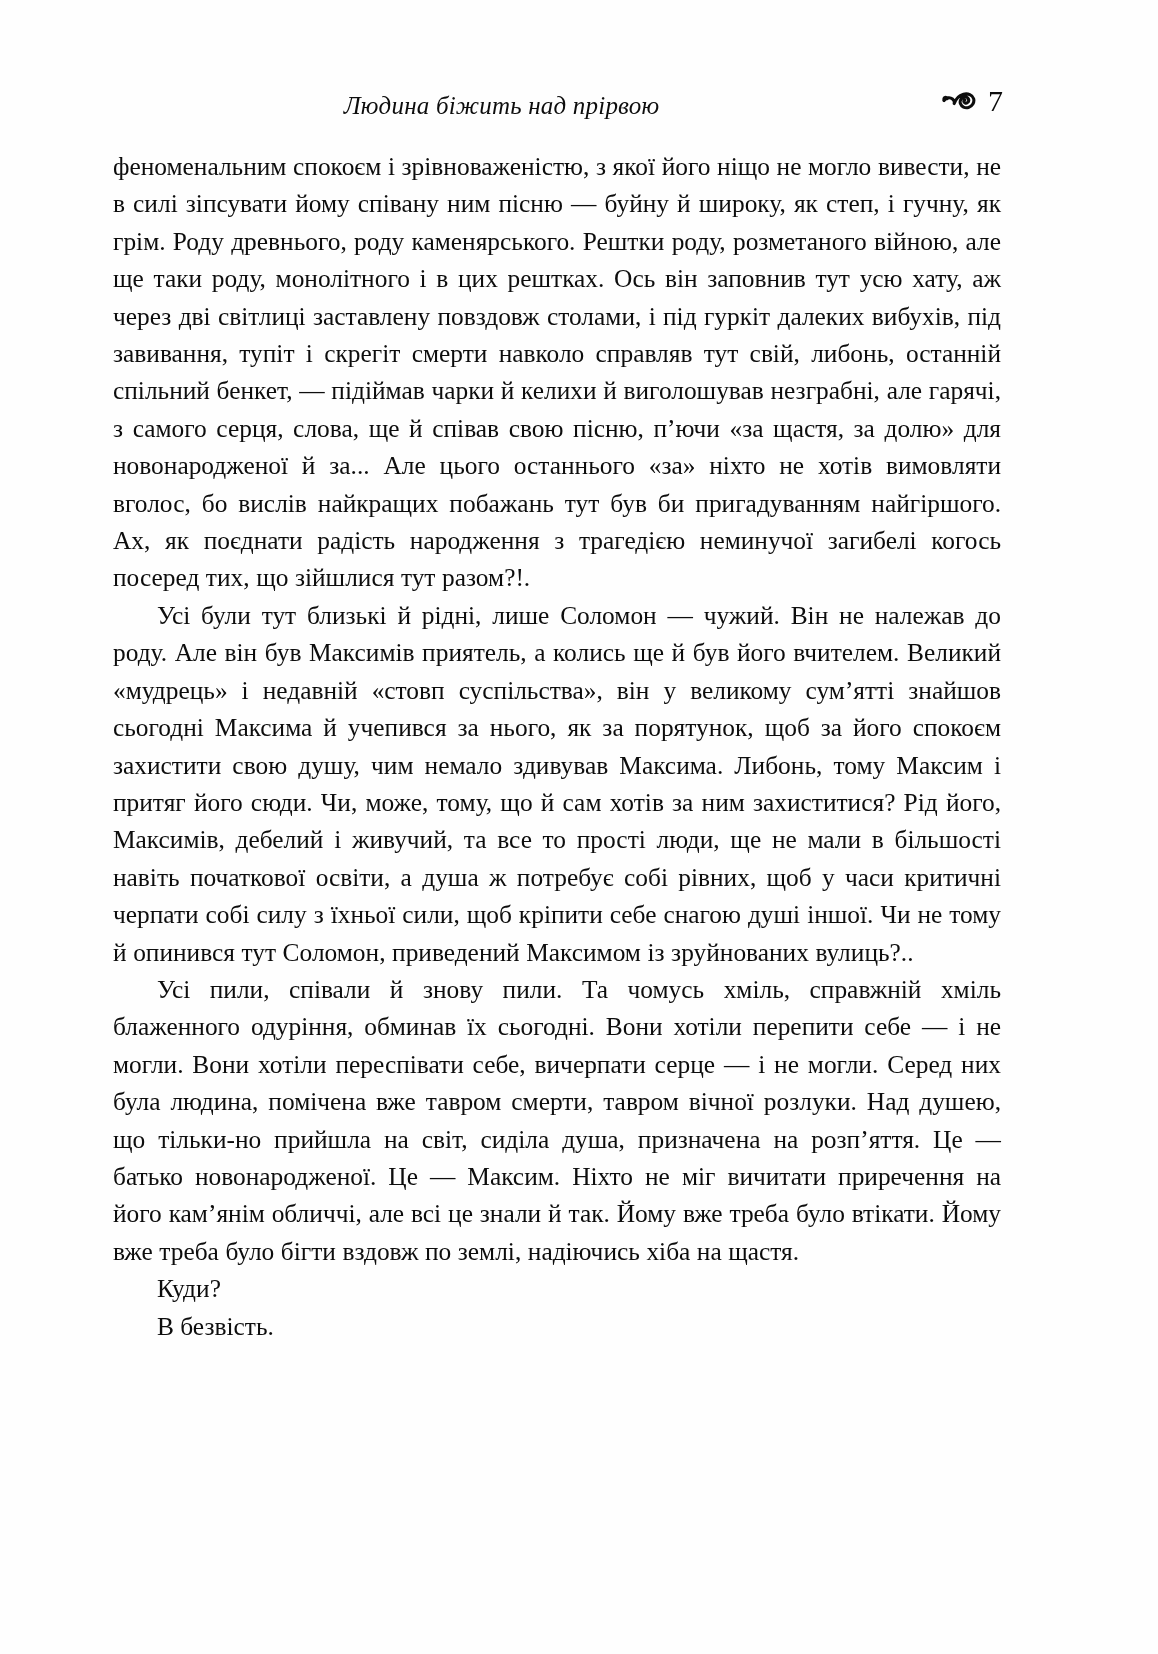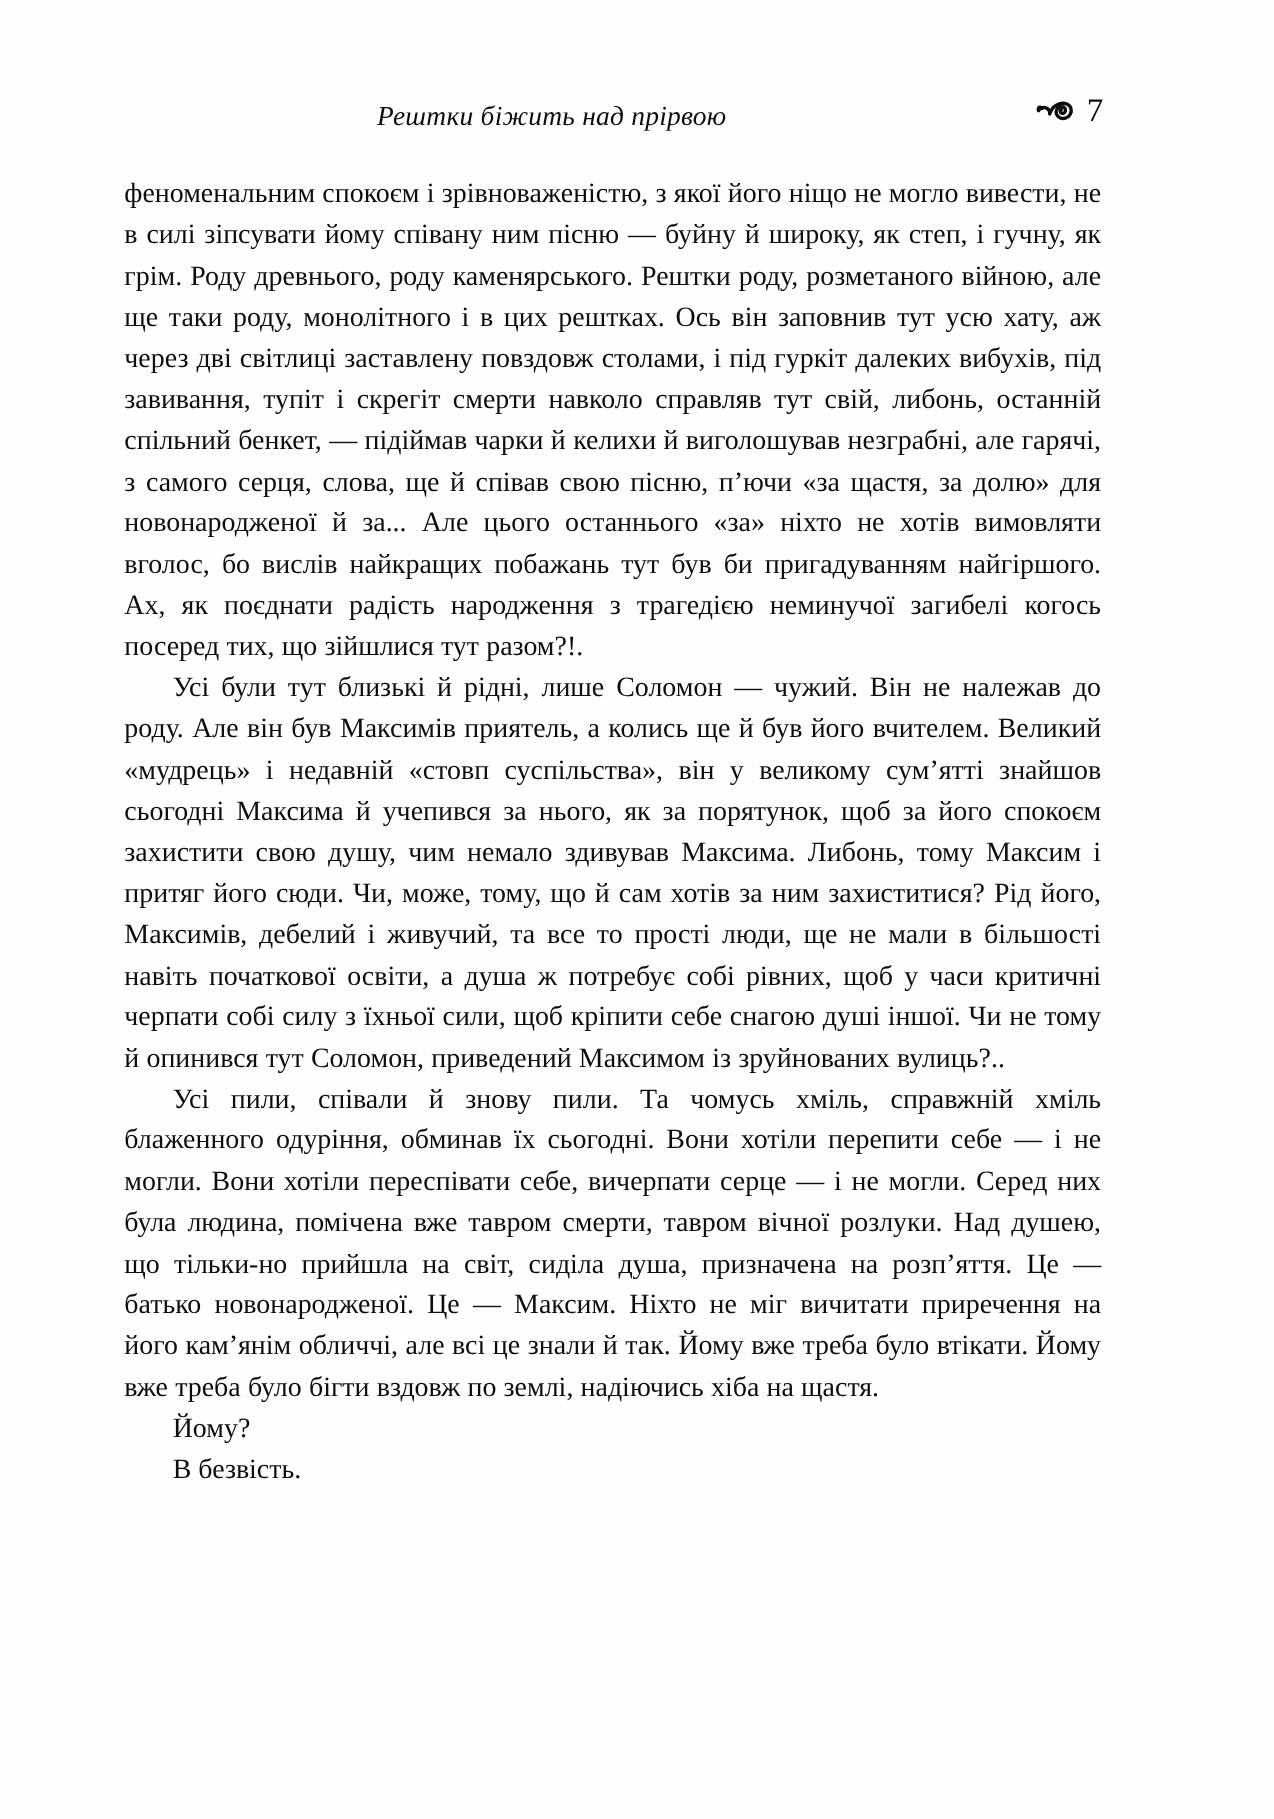--- a/index.html
+++ b/index.html
@@ -62,21 +62,21 @@
   .rh-pageno {
     font-size: 30px;
     font-weight: 400;
     line-height: 1;
   }
 
   
   .textblock {
     position: absolute;
     left: 113px;
-    top: 158px;
+    top: 148px;
     width: 888px;
   }
   p.para {
     margin: 0;
     font-size: 25.4px;
     line-height: 37.4px;
     text-align: justify;
     text-justify: inter-word;
     text-indent: 44px;
     hyphens: none;
@@ -92,38 +92,38 @@
     text-align: left;
     text-indent: 44px;
   }
 </style>
 </head>
 <body>
 
 <div class="page">
 
   <div class="running-head">
-    <div class="rh-title">Рештки біжить над прірвою</div>
+    <div class="rh-title">Людина біжить над прірвою</div>
     <div class="rh-right">
       <span class="fleuron">
         <svg viewBox="0 0 34 26" width="34" height="26" aria-hidden="true">
           <path d="M2 14.5 C4 11.5, 8 11, 10.5 13 C12 14.2, 12.6 16, 12.2 17.6
                    C13.5 13.5, 17 9.5, 21.5 8.2 C26 7, 30.5 9, 31.6 12.6
                    C32.7 16.3, 30.3 20.3, 26.5 21.4 C23 22.4, 19.4 20.7, 18.4 17.6
                    C17.6 15, 18.9 12.2, 21.3 11.2 C23.2 10.4, 25.4 11.1, 26.3 12.8
                    C27 14.2, 26.5 16, 25.2 16.8 C24.2 17.5, 22.8 17.2, 22.2 16.2
                    C21.7 15.4, 22 14.3, 22.8 13.8" fill="none" stroke="#0d0d0d" stroke-width="3.1" stroke-linecap="round" stroke-linejoin="round"></path>
           <path d="M2.2 14.6 C1.2 13.2, 1.6 11.6, 3 11.2 C4.2 10.9, 5.2 11.8, 5.1 12.9" fill="none" stroke="#0d0d0d" stroke-width="2.6" stroke-linecap="round"></path>
         </svg>
       </span>
       <span class="rh-pageno">7</span>
     </div>
   </div>
 
   <div class="textblock">
     <p class="para first">феноменальним спокоєм і зрівноваженістю, з якої його ніщо не могло вивести, не в силі зіпсувати йому співану ним пісню — буйну й широку, як степ, і гучну, як грім. Роду древнього, роду каменярського. Рештки роду, розметаного війною, але ще таки роду, монолітного і в цих рештках. Ось він заповнив тут усю хату, аж через дві світлиці заставлену повздовж столами, і під гуркіт далеких вибухів, під завивання, тупіт і скрегіт смерти навколо справляв тут свій, либонь, останній спільний бенкет, — підіймав чарки й келихи й виголошував незграбні, але гарячі, з самого серця, слова, ще й співав свою пісню, п’ючи «за щастя, за долю» для новонародженої й за... Але цього останнього «за» ніхто не хотів вимовляти вголос, бо вислів найкращих побажань тут був би пригадуванням найгіршого. Ах, як поєднати радість народження з трагедією неминучої загибелі когось посеред тих, що зійшлися тут разом?!.</p>
     <p class="para">Усі були тут близькі й рідні, лише Соломон — чужий. Він не належав до роду. Але він був Максимів приятель, а колись ще й був його вчителем. Великий «мудрець» і недавній «стовп суспільства», він у великому сум’ятті знайшов сьогодні Максима й учепився за нього, як за порятунок, щоб за його спокоєм захистити свою душу, чим немало здивував Максима. Либонь, тому Максим і притяг його сюди. Чи, може, тому, що й сам хотів за ним захиститися? Рід його, Максимів, дебелий і живучий, та все то прості люди, ще не мали в більшості навіть початкової освіти, а душа ж потребує собі рівних, щоб у часи критичні черпати собі силу з їхньої сили, щоб кріпити себе снагою душі іншої. Чи не тому й опинився тут Соломон, приведений Максимом із зруйнованих вулиць?..</p>
     <p class="para">Усі пили, співали й знову пили. Та чомусь хміль, справжній хміль блаженного одуріння, обминав їх сьогодні. Вони хотіли перепити себе — і не могли. Вони хотіли переспівати себе, вичерпати серце — і не могли. Серед них була людина, помічена вже тавром смерти, тавром вічної розлуки. Над душею, що тільки-но прийшла на світ, сиділа душа, призначена на розп’яття. Це — батько новонародженої. Це — Максим. Ніхто не міг вичитати приречення на його кам’янім обличчі, але всі це знали й так. Йому вже треба було втікати. Йому вже треба було бігти вздовж по землі, надіючись хіба на щастя.</p>
-    <p class="short">Йому?</p>
+    <p class="short">Куди?</p>
     <p class="short">В безвість.</p>
   </div>
 
 </div>
 
 </body></html>

